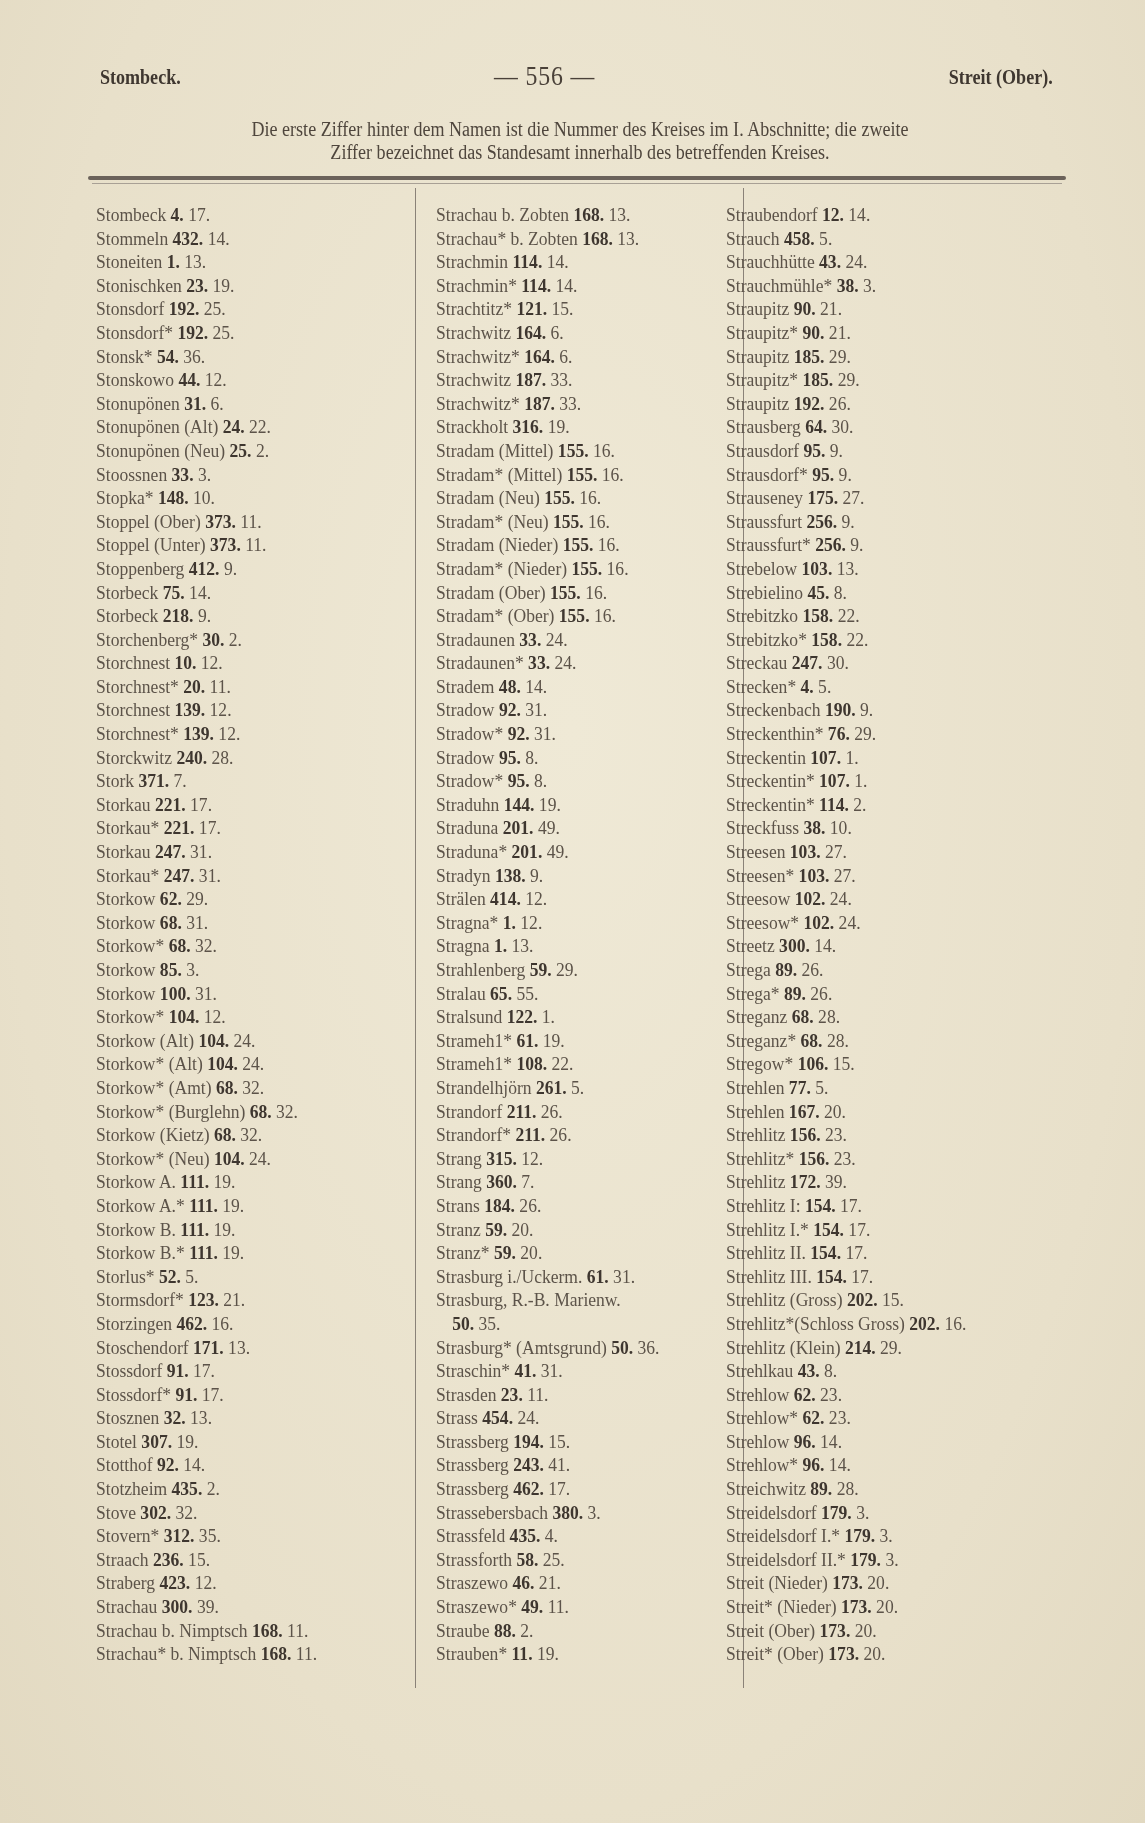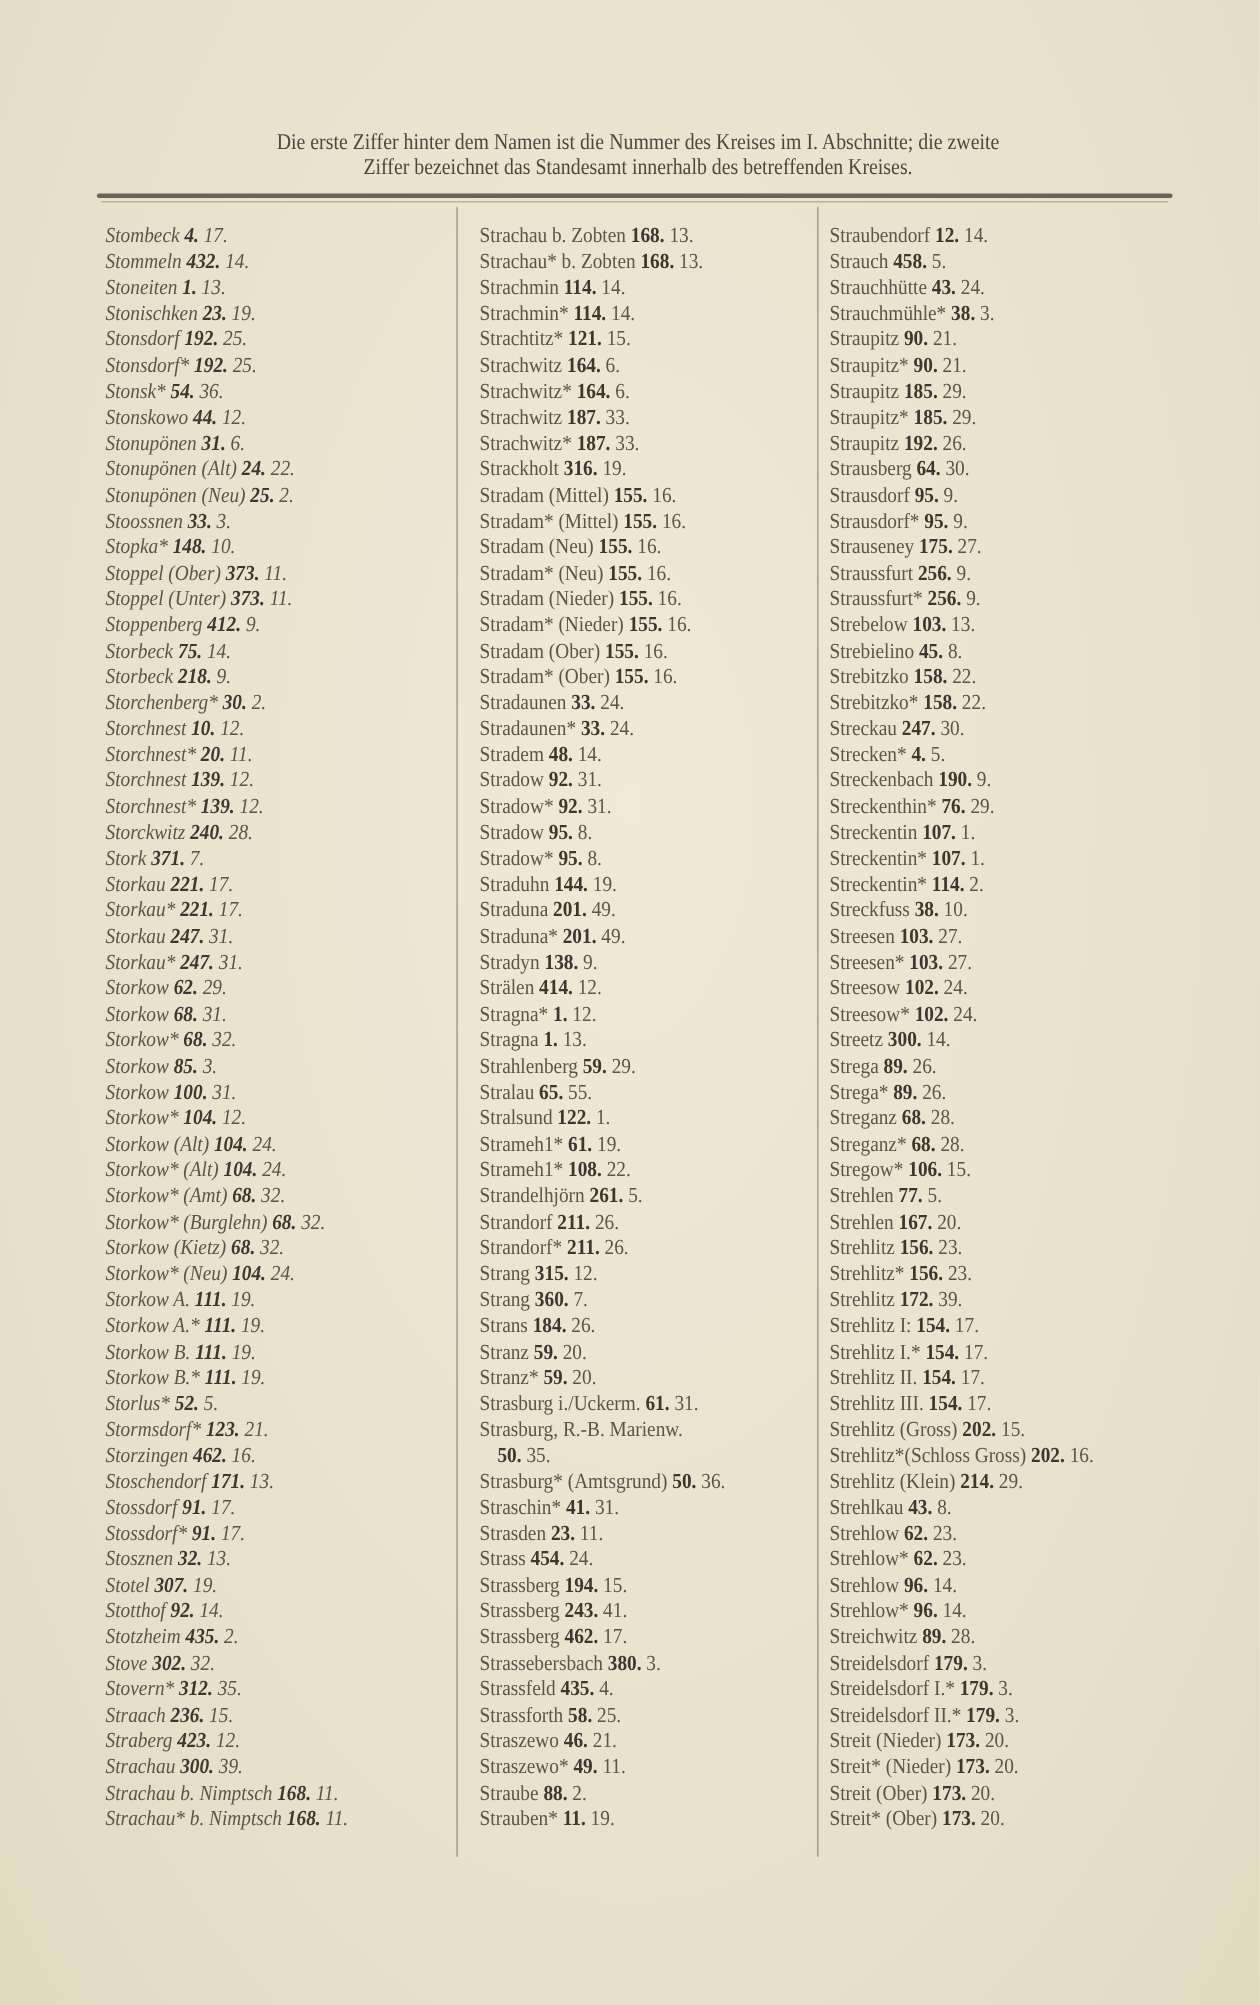--- a/index.html
+++ b/index.html
@@ -15,26 +15,31 @@
   .rh-center { position:absolute; left:394px; top:0; font-size:28px; color:#4a4139; transform:scaleX(0.85); transform-origin:left; letter-spacing:1px; }
   .rh-right { position:absolute; right:0; top:4px; font-size:22px; font-weight:bold; color:#3f3730; transform:scaleX(0.82); transform-origin:right; }
   .intro { position:absolute; top:118px; left:90px; width:980px; text-align:center; font-size:20.5px; line-height:23px; color:#4f463d; transform:scaleX(0.88); transform-origin:center; }
   .rule-thick { position:absolute; top:176px; left:88px; width:978px; height:4px; background:#6b625a; border-radius:2px; }
   .rule-thin { position:absolute; top:183px; left:92px; width:970px; height:1px; background:#a8a095; }
   .col-sep { position:absolute; width:1px; background:#8a8278; }
   .column { position:absolute; top:203px; }
   .entry { height:23.6px; line-height:23.6px; font-size:19.5px; white-space:nowrap; transform:scaleX(0.9); transform-origin:left; color:#5c5349; }
   .entry .num1 { font-weight:bold; color:#3e362f; }
   .entry.cont { padding-left:18px; }
-  .col1 { left:96px;font-style:italic; } .col2 { left:436px; } .col3 { left:754px; }
+  .col1 { left:96px; } .col2 { left:436px; } .col3 { left:726px; }
 </style>
 </head>
 <body>
 
 <div class="page">
+  <div class="running-head">
+    <span class="rh-left">Stombeck.</span>
+    <span class="rh-center">— 556 —</span>
+    <span class="rh-right">Streit (Ober).</span>
+  </div>
 
   <div class="intro">
     <div>Die erste Ziffer hinter dem Namen ist die Nummer des Kreises im I. Abschnitte; die zweite</div>
     <div>Ziffer bezeichnet das Standesamt innerhalb des betreffenden Kreises.</div>
   </div>
 
   <div class="rule-thick"></div>
   <div class="rule-thin"></div>
 
   <div class="col-sep" style="left:415px; top:188px; height:1500px;"></div>

